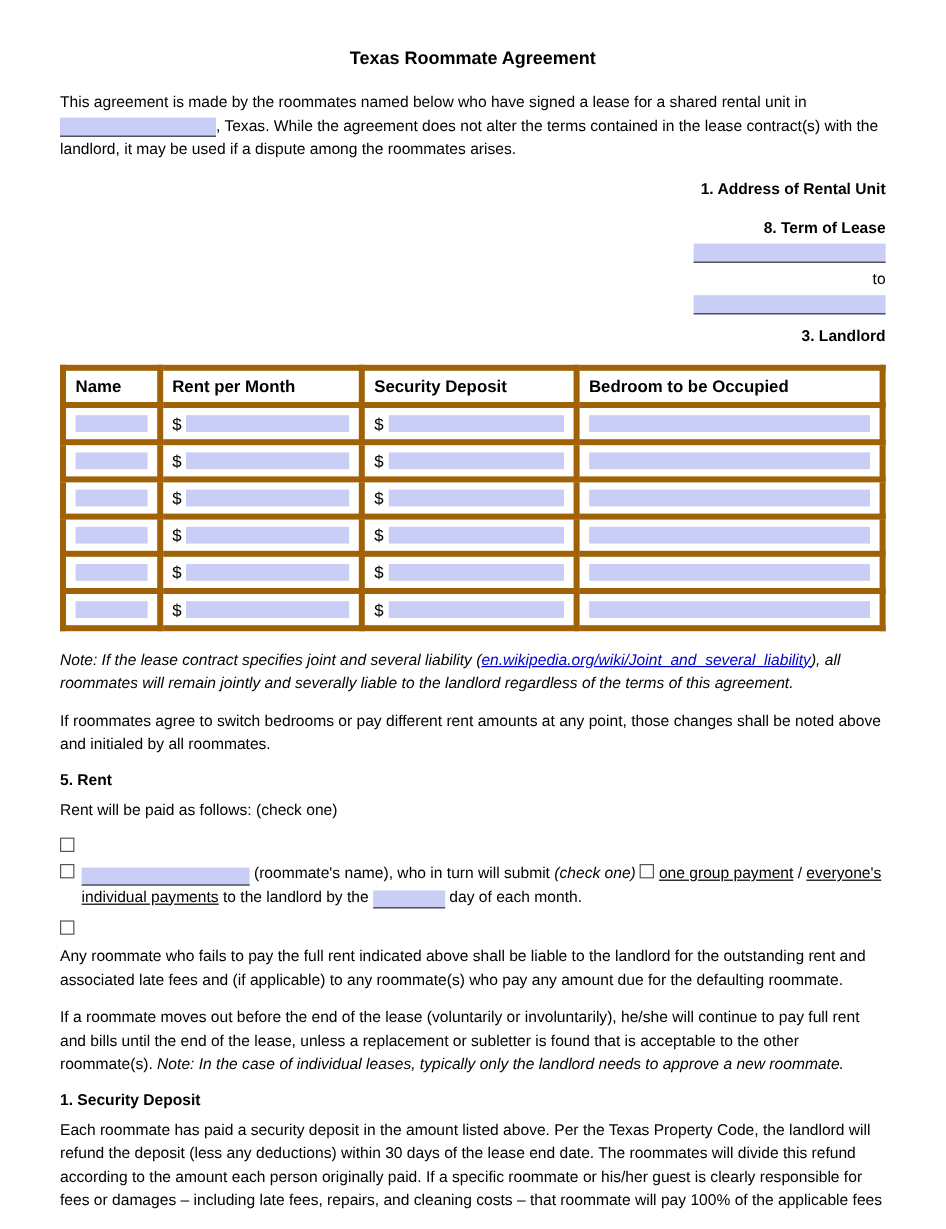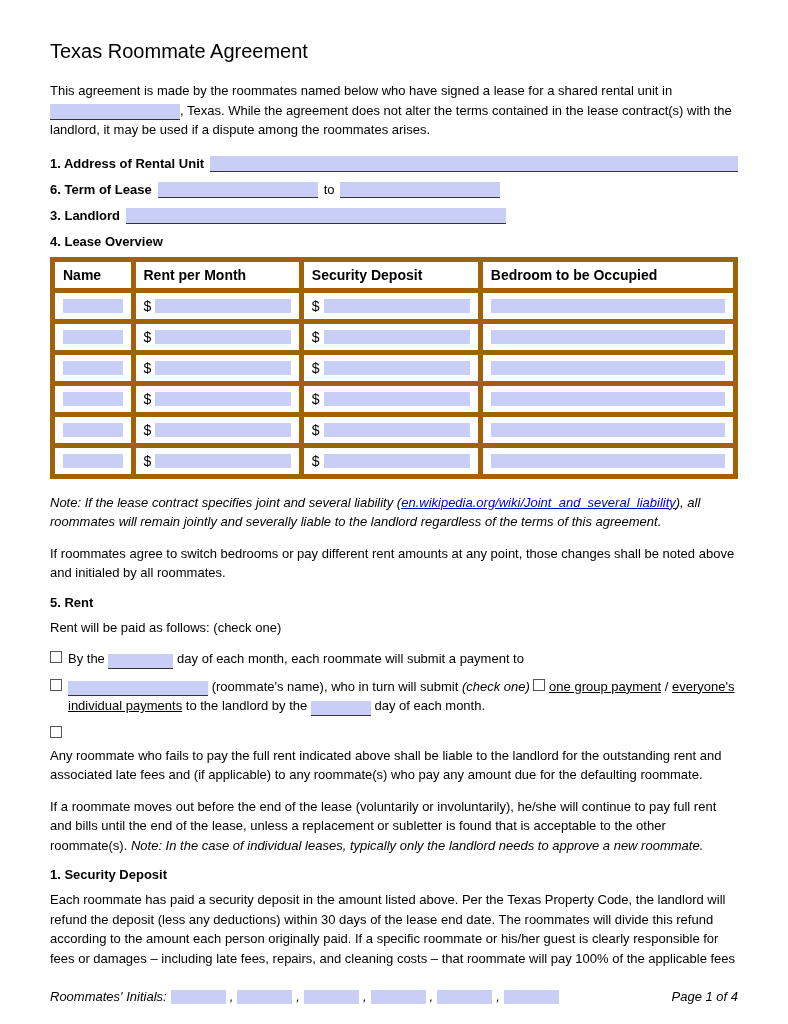--- a/index.html
+++ b/index.html
@@ -7,23 +7,23 @@
       font-family: Arial, sans-serif;
       font-size: 13px;
       background: #fff;
       color: #000;
       padding: 40px 50px;
       max-width: 788px;
       min-height: 1024px;
       position: relative;
     }
     h1 {
-      text-align: left;
-      font-size: 20px;
-      font-weight: normal;
+      text-align: center;
+      font-size: 15px;
+      font-weight: bold;
       margin-bottom: 18px;
     }
     .intro-text {
       margin-bottom: 16px;
       line-height: 1.5;
     }
     .field-inline {
       display: inline-block;
       background: #c8cef5;
       border-bottom: 1px solid #333;
@@ -36,23 +36,24 @@
       background: #c8cef5;
       border-bottom: 1px solid #333;
       height: 16px;
       vertical-align: bottom;
     }
     .section {
       margin-bottom: 14px;
     }
     .field-row {
       display: flex;
-      align-items: center;
+      align-items: flex-end;
       margin-bottom: 10px;
       gap: 6px;
+      flex-direction: column;
     }
     .field-row label {
       font-weight: bold;
       white-space: nowrap;
     }
     .full-field {
       background: #c8cef5;
       border-bottom: 1px solid #333;
       flex: 1;
       height: 16px;
@@ -159,33 +160,32 @@
   <span>This agreement is made by the roommates named below who have signed a lease for a shared rental unit in</span>
   <span class="field-inline" style="width:130px;"></span><span>, Texas. While the agreement does not alter the terms contained in the lease contract(s) with the landlord, it may be used if a dispute among the roommates arises.</span>
 </p>
 
 <div class="field-row section">
   <label>1. Address of Rental Unit</label>
   <div class="full-field"></div>
 </div>
 
 <div class="field-row section">
-  <label>6. Term of Lease</label>
+  <label>8. Term of Lease</label>
   <div class="field-block" style="width:160px;"></div>
   <span>to</span>
   <div class="field-block" style="width:160px;"></div>
 </div>
 
 <div class="field-row section">
   <label>3. Landlord</label>
   <div class="full-field" style="max-width:380px;"></div>
 </div>
 
 <div class="section">
-  <span class="bold-section-title">4. Lease Overview</span>
   <table>
     <thead>
       <tr>
         <th>Name</th>
         <th>Rent per Month</th>
         <th>Security Deposit</th>
         <th>Bedroom to be Occupied</th>
       </tr>
     </thead>
     <tbody>
@@ -318,25 +318,20 @@
 </p>
 
 <p class="paragraph">If roommates agree to switch bedrooms or pay different rent amounts at any point, those changes shall be noted above and initialed by all roommates.</p>
 
 <p class="bold-section-title">5. Rent</p>
 
 <p class="paragraph">Rent will be paid as follows: (check one)</p>
 
 <div class="checkbox-line">
   <div class="checkbox"></div>
-  <span>
-    <span>By the</span>
-    <span class="underline-field" style="width:65px;"></span>
-    <span>day of each month, each roommate will submit a payment to</span>
-  </span>
 </div>
 
 <div class="checkbox-line">
   <div class="checkbox"></div>
   <span>
     <span class="underline-field" style="width:140px;"></span>
     <span>(roommate's name), who in turn will submit</span>
     <em>(check one)</em>
     <div class="checkbox" style="display:inline-block;"></div>
     <span> <u>one group payment</u> / <u>everyone's individual payments</u> to the landlord by the </span>

